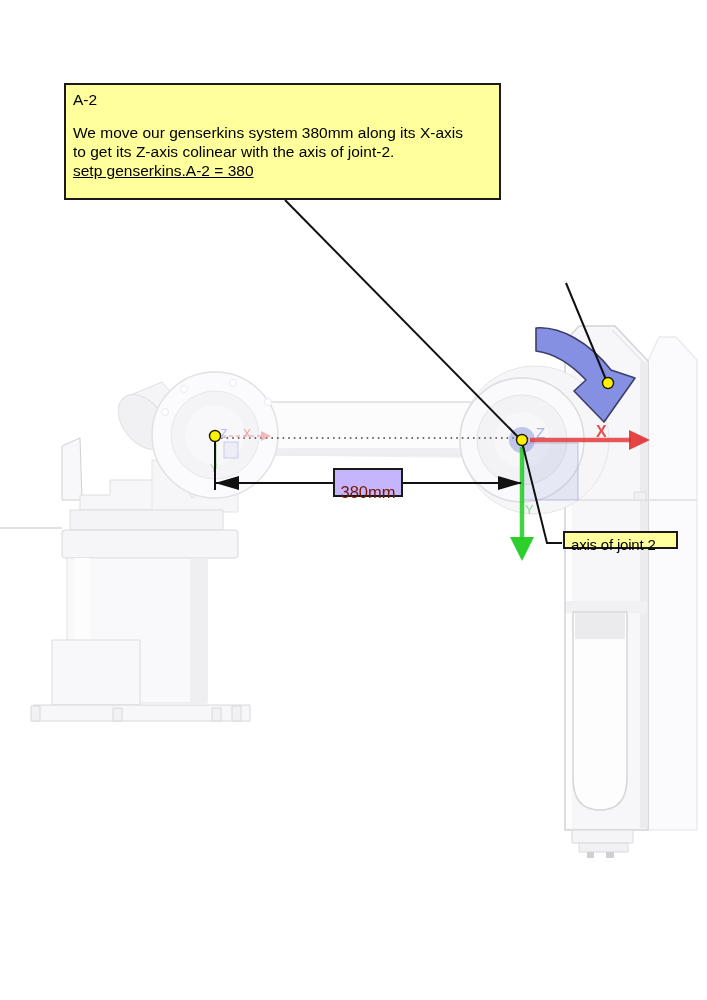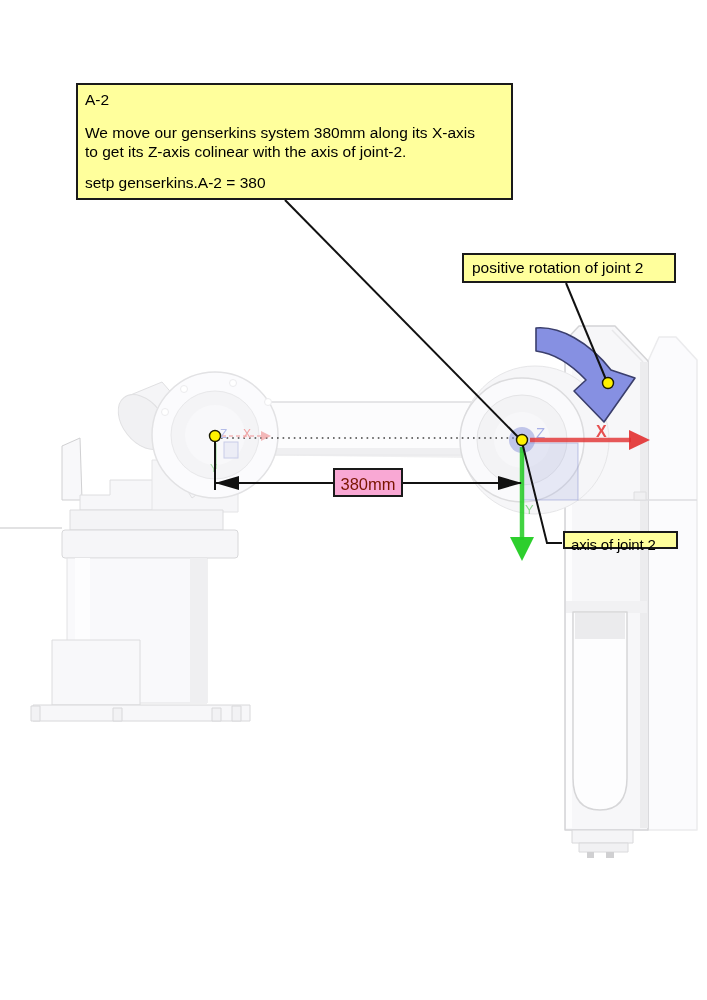--- a/index.html
+++ b/index.html
@@ -5,29 +5,29 @@
   html,body{margin:0;padding:0;background:#ffffff;}
   .stage{
     position:relative;width:707px;height:1000px;background:#ffffff;overflow:hidden;
     font-family:"Liberation Sans",sans-serif;color:#000;
   }
   .stage svg{position:absolute;left:0;top:0;}
   .note{
     position:absolute;background:#FFFF9C;border:2px solid #1a1a1a;
     box-sizing:border-box;color:#000;
   }
-  .a2{left:76px;top:83px;width:437px;height:117px;padding:5px 18px 0 7px;font-size:15.5px;line-height:19px;}
+  .a2{left:64px;top:83px;width:437px;height:117px;padding:5px 18px 0 7px;font-size:15.5px;line-height:19px;}
   .a2 .ttl{margin-bottom:14px;}
-  .a2 .code{margin-top:12px;}
+  .a2 .code{text-decoration:underline;}
   .a2 div{white-space:nowrap;}
   .pr{left:462px;top:253px;width:214px;height:30px;font-size:15.5px;padding:4px 0 0 8px;white-space:nowrap;}
   .aoj{left:563px;top:531px;width:115px;height:18px;font-size:15px;padding:3px 0 0 6px;white-space:nowrap;letter-spacing:-0.2px;}
   .dim{
-    left:333px;top:468px;width:70px;height:29px;background:#f9a8d4;border:2px solid #1a1a1a;
-    color:#7A1500;font-size:16.5px;text-align:center;padding-top:5px;box-sizing:border-box;
+    left:333px;top:468px;width:70px;height:29px;background:#c4b5fd;border:2px solid #1a1a1a;
+    color:#7A1500;font-size:16.5px;text-align:center;padding-top:13px;box-sizing:border-box;
     position:absolute;white-space:nowrap;
   }
   text{font-family:"Liberation Sans",sans-serif;}
 </style>
 </head>
 <body>
 
 <div class="stage">
 
 <svg width="707" height="1000" viewBox="0 0 707 1000">
@@ -151,19 +151,18 @@
   </g>
 </svg>
 
   <div class="note a2">
     <div class="ttl">A-2</div>
     <div>We move our genserkins system 380mm along its X-axis</div>
     <div>to get its Z-axis colinear with the axis of joint-2.</div>
     <div class="code">setp genserkins.A-2 = 380</div>
   </div>
 
-  <div class="note pr">positive rotation of joint 2</div>
 
   <div class="dim">380mm</div>
 
   <div class="note aoj">axis of joint 2</div>
 
 </div>
 
 </body></html>

